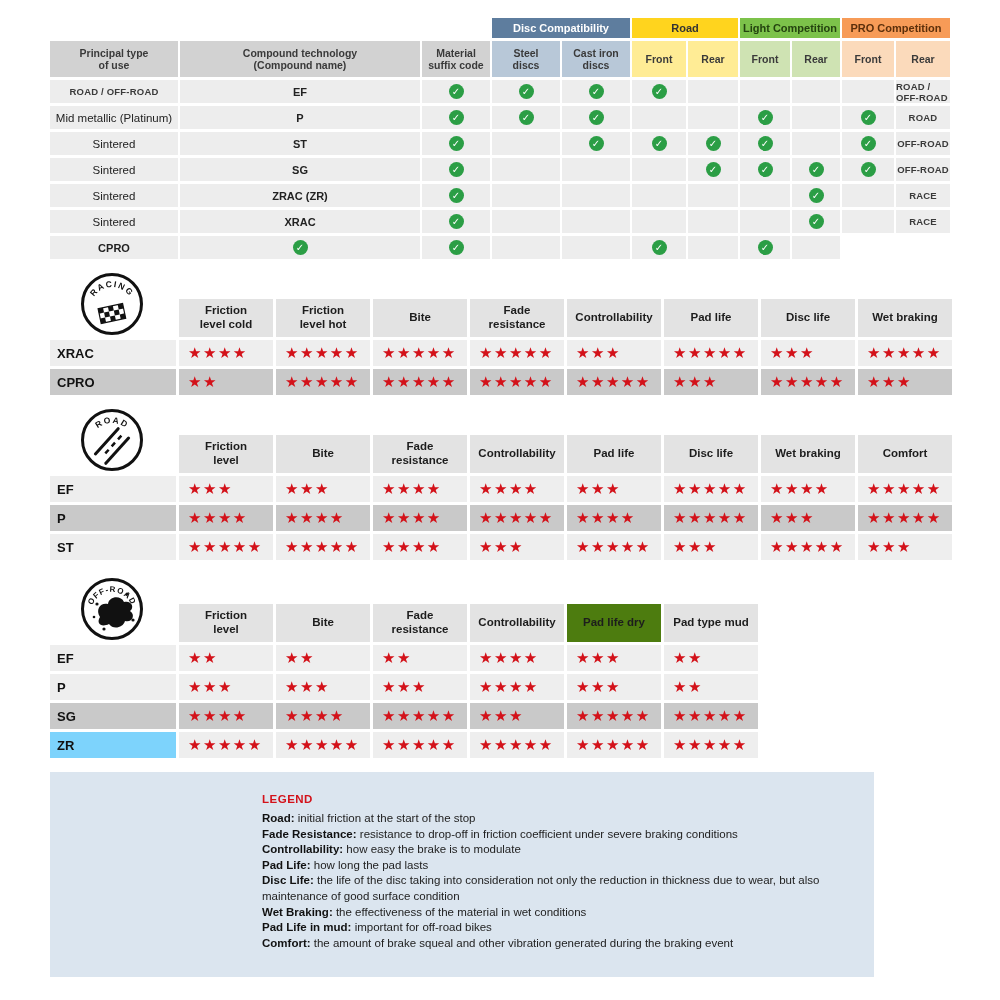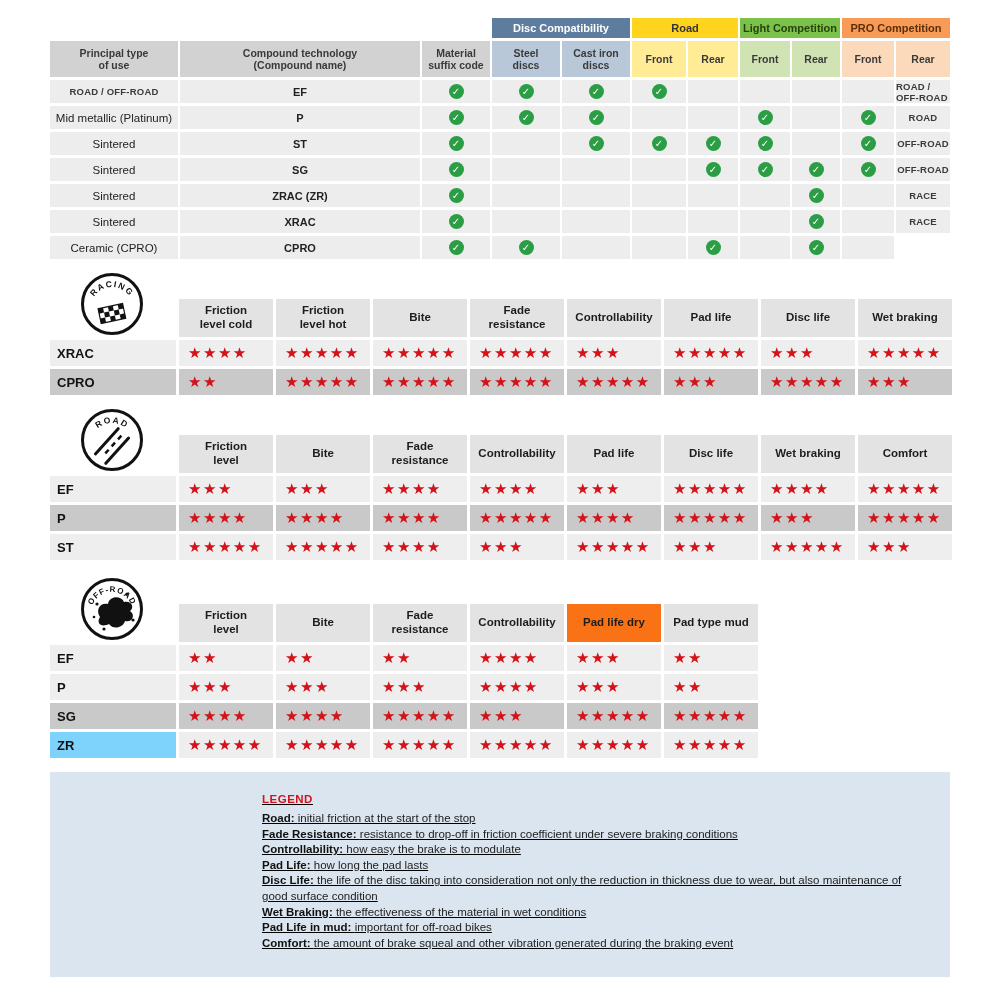--- a/index.html
+++ b/index.html
@@ -26,21 +26,21 @@
   .icon-badge{position:absolute;left:30px;top:-27px;width:64px;height:64px;}
   svg text{font-family:"Liberation Sans","DejaVu Sans",sans-serif;}
   .rating-grid{display:grid;gap:3px;}
   .rhead{height:38px;display:flex;align-items:center;justify-content:center;text-align:center;
     font-size:11.5px;font-weight:bold;white-space:pre-line;line-height:1.2;color:#1d1d1d;}
   .rhead.empty{background:transparent !important;}
   .rlabel{height:26px;display:flex;align-items:center;padding-left:7px;font-size:13px;font-weight:bold;color:#111;}
   .stars{height:26px;display:flex;align-items:center;padding-left:9px;font-size:15px;letter-spacing:1.5px;}
 
   
-  .legend-box{position:absolute;left:50px;top:772px;width:900px;height:205px;text-decoration:underline;}
+  .legend-box{position:absolute;left:50px;top:772px;width:824px;height:205px;}
   .legend-inner{padding:21px 30px 0 212px;}
   .legend-title{font-size:11.5px;font-weight:bold;letter-spacing:.5px;margin-bottom:6px;}
   .legend-line{font-size:11.5px;color:#222;line-height:15.6px;}
   .legend-line b{color:#111;}
 </style>
 </head>
 <body>
 
 <div class="page">
 
@@ -173,21 +173,20 @@
       <div class="cell" style="background: rgb(237, 237, 237);"></div>
       <div class="cell" style="background: rgb(237, 237, 237);"></div>
       <div class="cell" style="background: rgb(237, 237, 237);"></div>
       <div class="cell" style="background: rgb(237, 237, 237);"></div>
       <div class="cell" style="background: rgb(237, 237, 237);"></div>
       <div class="cell" style="background: rgb(237, 237, 237);">
         <div class="check" style="background: rgb(43, 158, 69);">✓</div>
       </div>
       <div class="cell" style="background: rgb(237, 237, 237);"></div>
       <div class="cell use" style="background: rgb(237, 237, 237);">RACE</div>
-      <div class="cell compound" style="background: rgb(237, 237, 237);">Ceramic (CPRO)</div>
       <div class="cell code" style="background: rgb(237, 237, 237);">CPRO</div>
       <div class="cell" style="background: rgb(237, 237, 237);">
         <div class="check" style="background: rgb(43, 158, 69);">✓</div>
       </div>
       <div class="cell" style="background: rgb(237, 237, 237);">
         <div class="check" style="background: rgb(43, 158, 69);">✓</div>
       </div>
       <div class="cell" style="background: rgb(237, 237, 237);"></div>
       <div class="cell" style="background: rgb(237, 237, 237);"></div>
       <div class="cell" style="background: rgb(237, 237, 237);">
@@ -337,21 +336,21 @@
       </svg>
     </div>
     <div class="rating-grid" style="grid-template-columns: 126px repeat(6, 94px);">
         <div class="rhead empty"></div>
         <div class="rhead" style="background: rgb(227, 227, 227);">Friction
 level</div>
         <div class="rhead" style="background: rgb(227, 227, 227);">Bite</div>
         <div class="rhead" style="background: rgb(227, 227, 227);">Fade
 resistance</div>
         <div class="rhead" style="background: rgb(227, 227, 227);">Controllability</div>
-        <div class="rhead" style="background: #f97316;">Pad life dry</div>
+        <div class="rhead" style="background: #4d7c0f;">Pad life dry</div>
         <div class="rhead" style="background: rgb(227, 227, 227);">Pad type mud</div>
         <div class="rlabel" style="background: rgb(238, 238, 238);">EF</div>
         <div class="stars" style="background: rgb(238, 238, 238); color: rgb(211, 18, 26);">★★</div>
         <div class="stars" style="background: rgb(238, 238, 238); color: rgb(211, 18, 26);">★★</div>
         <div class="stars" style="background: rgb(238, 238, 238); color: rgb(211, 18, 26);">★★</div>
         <div class="stars" style="background: rgb(238, 238, 238); color: rgb(211, 18, 26);">★★★★</div>
         <div class="stars" style="background: rgb(238, 238, 238); color: rgb(211, 18, 26);">★★★</div>
         <div class="stars" style="background: rgb(238, 238, 238); color: rgb(211, 18, 26);">★★</div>
         <div class="rlabel" style="background: rgb(238, 238, 238);">P</div>
         <div class="stars" style="background: rgb(238, 238, 238); color: rgb(211, 18, 26);">★★★</div>

